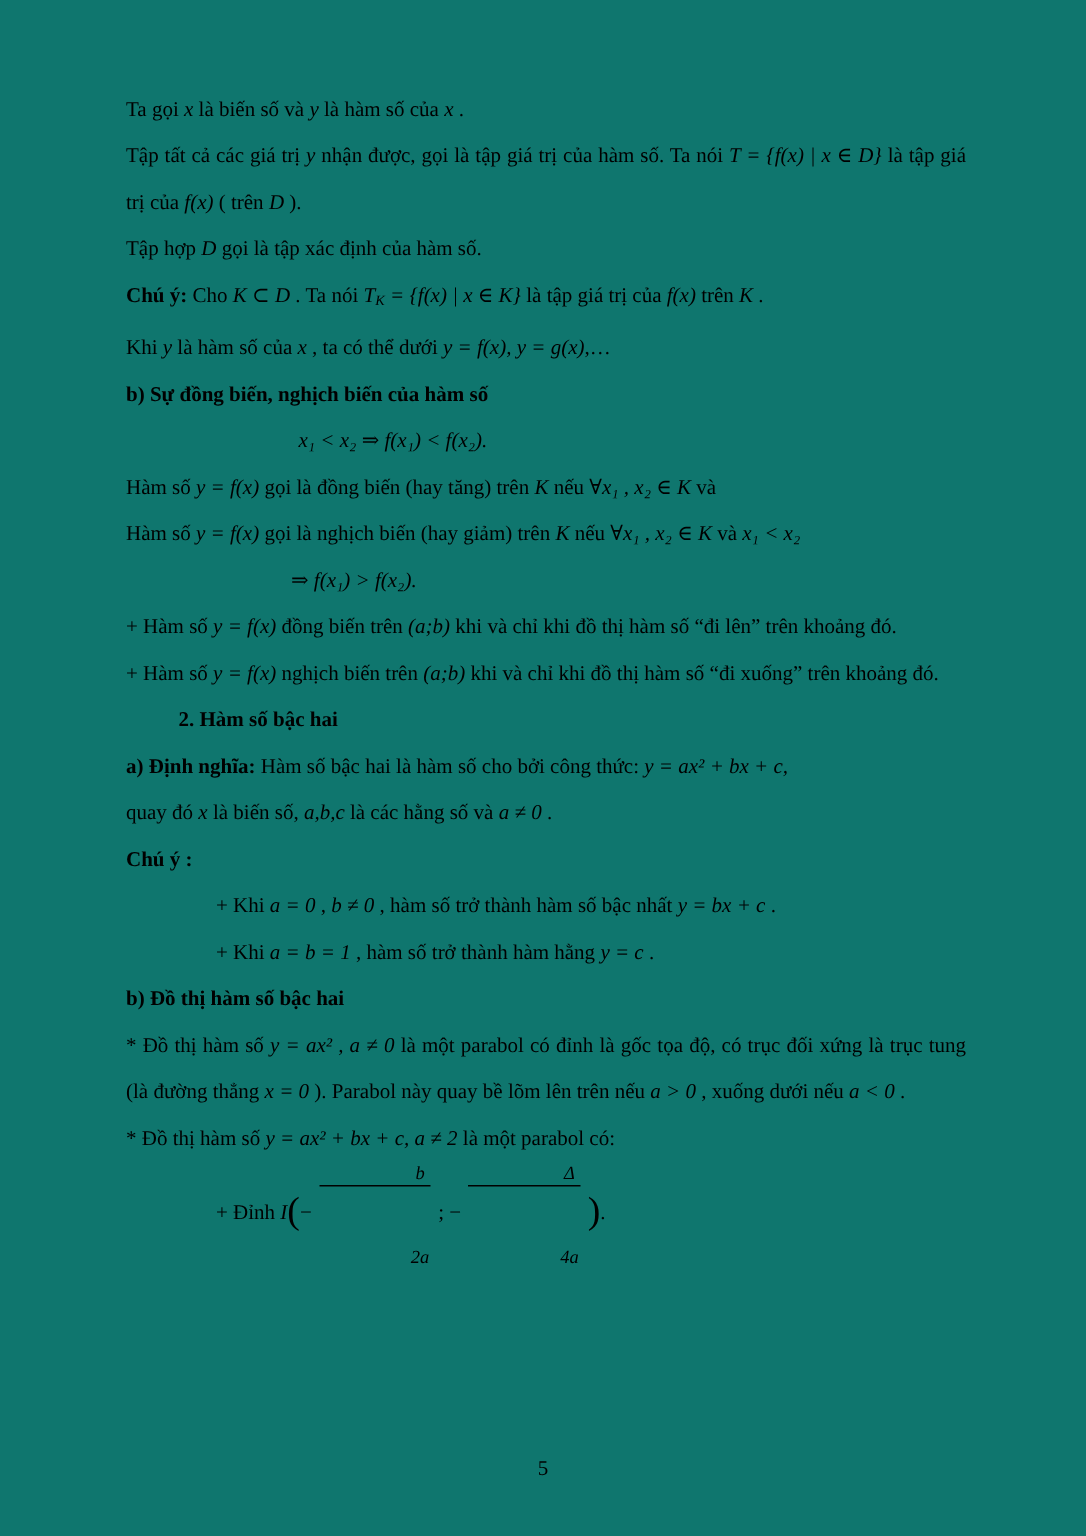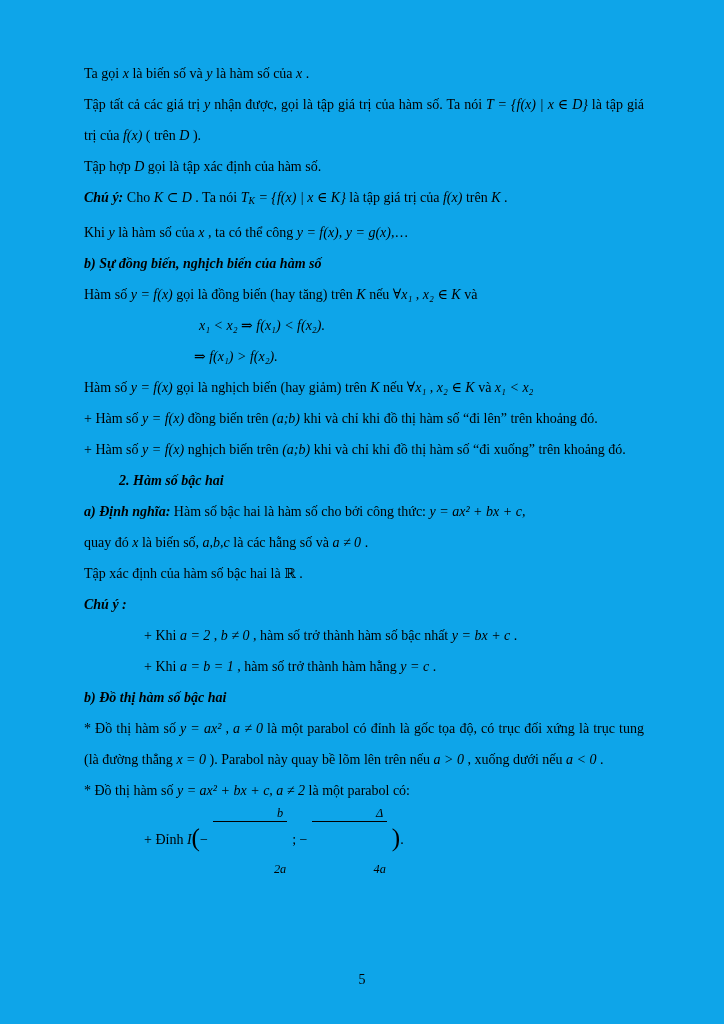--- a/index.html
+++ b/index.html
@@ -8,38 +8,38 @@
     background: #ffffff;
   }
   body {
     width: 724px;
     height: 1024px;
   }
   .page {
     position: relative;
     width: 724px;
     height: 1024px;
-    background: #0ea5e9;
+    background: #0f766e;
     color: #000000;
     font-family: "Liberation Serif", "DejaVu Serif", serif;
     overflow: hidden;
   }
   .doc-body {
     position: absolute;
     top: 58px;
     left: 84px;
     width: 560px;
     font-size: 14px;
   }
   .para {
     line-height: 31px;
     text-align: justify;
     margin: 0;
   }
-  .bold   { font-weight: bold; font-style: italic; }
+  .bold   { font-weight: bold; }
   .italic { font-style: italic; }
   .sub {
     vertical-align: -0.25em;
     font-size: 0.68em;
     font-style: italic;
   }
   .big {
     font-size: 1.8em;
     line-height: 0;
     vertical-align: -0.1em;
@@ -78,34 +78,33 @@
 </style>
 </head>
 <body>
 
 <div class="page">
   <div class="doc-body">
       <div class="para"><span>Ta gọi </span><span class="italic">x</span><span> là biến số và </span><span class="italic">y</span><span> là hàm số của </span><span class="italic">x</span><span> .</span></div>
       <div class="para"><span>Tập tất cả các giá trị </span><span class="italic">y</span><span> nhận được, gọi là tập giá trị của hàm số. Ta nói </span><span class="italic">T = {f(x) | x ∈ D}</span><span> là tập giá trị của </span><span class="italic">f(x)</span><span> ( trên </span><span class="italic">D</span><span> ).</span></div>
       <div class="para"><span>Tập hợp </span><span class="italic">D</span><span> gọi là tập xác định của hàm số.</span></div>
       <div class="para"><span class="bold">Chú ý:</span><span> Cho </span><span class="italic">K ⊂ D</span><span> . Ta nói </span><span class="italic">T</span><span class="sub">K</span><span class="italic"> = {f(x) | x ∈ K}</span><span> là tập giá trị của </span><span class="italic">f(x)</span><span> trên </span><span class="italic">K</span><span> .</span></div>
-      <div class="para"><span>Khi </span><span class="italic">y</span><span> là hàm số của </span><span class="italic">x</span><span> , ta có thể công </span><span class="italic">y = f(x), y = g(x)</span><span>,…</span></div>
+      <div class="para"><span>Khi </span><span class="italic">y</span><span> là hàm số của </span><span class="italic">x</span><span> , ta có thể dưới </span><span class="italic">y = f(x), y = g(x)</span><span>,…</span></div>
       <div class="para"><span class="bold">b) Sự đồng biến, nghịch biến của hàm số</span></div>
+      <div class="para" style="text-indent: 115px;"><span class="italic">x₁ &lt; x₂ ⇒ f(x₁) &lt; f(x₂).</span></div>
       <div class="para"><span>Hàm số </span><span class="italic">y = f(x)</span><span> gọi là đồng biến (hay tăng) trên </span><span class="italic">K</span><span> nếu </span><span class="italic">∀x₁ , x₂ ∈ K</span><span> và</span></div>
-      <div class="para" style="text-indent: 115px;"><span class="italic">x₁ &lt; x₂ ⇒ f(x₁) &lt; f(x₂).</span></div>
+      <div class="para"><span>Hàm số </span><span class="italic">y = f(x)</span><span> gọi là nghịch biến (hay giảm) trên </span><span class="italic">K</span><span> nếu </span><span class="italic">∀x₁ , x₂ ∈ K</span><span> và </span><span class="italic">x₁ &lt; x₂</span></div>
       <div class="para" style="text-indent: 110px;"><span class="italic">⇒ f(x₁) &gt; f(x₂).</span></div>
-      <div class="para"><span>Hàm số </span><span class="italic">y = f(x)</span><span> gọi là nghịch biến (hay giảm) trên </span><span class="italic">K</span><span> nếu </span><span class="italic">∀x₁ , x₂ ∈ K</span><span> và </span><span class="italic">x₁ &lt; x₂</span></div>
       <div class="para"><span>+ Hàm số </span><span class="italic">y = f(x)</span><span> đồng biến trên </span><span class="italic">(a;b)</span><span> khi và chỉ khi đồ thị hàm số “đi lên” trên khoảng đó.</span></div>
       <div class="para"><span>+ Hàm số </span><span class="italic">y = f(x)</span><span> nghịch biến trên </span><span class="italic">(a;b)</span><span> khi và chỉ khi đồ thị hàm số “đi xuống” trên khoảng đó.</span></div>
       <div class="para" style="text-indent: 35px;"><span class="bold">2. Hàm số bậc hai</span></div>
       <div class="para"><span class="bold">a) Định nghĩa:</span><span> Hàm số bậc hai là hàm số cho bởi công thức: </span><span class="italic">y = ax² + bx + c,</span></div>
       <div class="para"><span>quay đó </span><span class="italic">x</span><span> là biến số, </span><span class="italic">a,b,c</span><span> là các hằng số và </span><span class="italic">a ≠ 0</span><span> .</span></div>
-      <div class="para"><span>Tập xác định của hàm số bậc hai là </span><span>ℝ</span><span> .</span></div>
       <div class="para"><span class="bold">Chú ý :</span></div>
-      <div class="para" style="text-indent: 60px;"><span>+ Khi </span><span class="italic">a = 2</span><span> , </span><span class="italic">b ≠ 0</span><span> , hàm số trở thành hàm số bậc nhất </span><span class="italic">y = bx + c</span><span> .</span></div>
+      <div class="para" style="text-indent: 60px;"><span>+ Khi </span><span class="italic">a = 0</span><span> , </span><span class="italic">b ≠ 0</span><span> , hàm số trở thành hàm số bậc nhất </span><span class="italic">y = bx + c</span><span> .</span></div>
       <div class="para" style="text-indent: 60px;"><span>+ Khi </span><span class="italic">a = b = 1</span><span> , hàm số trở thành hàm hằng </span><span class="italic">y = c</span><span> .</span></div>
       <div class="para"><span class="bold">b) Đồ thị hàm số bậc hai</span></div>
       <div class="para"><span>* Đồ thị hàm số </span><span class="italic">y = ax² , a ≠ 0</span><span> là một parabol có đỉnh là gốc tọa độ, có trục đối xứng là trục tung (là đường thẳng </span><span class="italic">x = 0</span><span> ). Parabol này quay bề lõm lên trên nếu </span><span class="italic">a &gt; 0</span><span> , xuống dưới nếu </span><span class="italic">a &lt; 0</span><span> .</span></div>
       <div class="para"><span>* Đồ thị hàm số </span><span class="italic">y = ax² + bx + c, a ≠ 2</span><span> là một parabol có:</span></div>
       <div class="para" style="text-indent: 60px;"><span>+ Đỉnh </span><span class="italic">I</span><span class="big">(</span><span>−</span><span class="frac">
           <span class="fnum">b</span>
           <span class="fden">2a</span>
         </span><span>; −</span><span class="frac">
           <span class="fnum">Δ</span>
           <span class="fden">4a</span>

